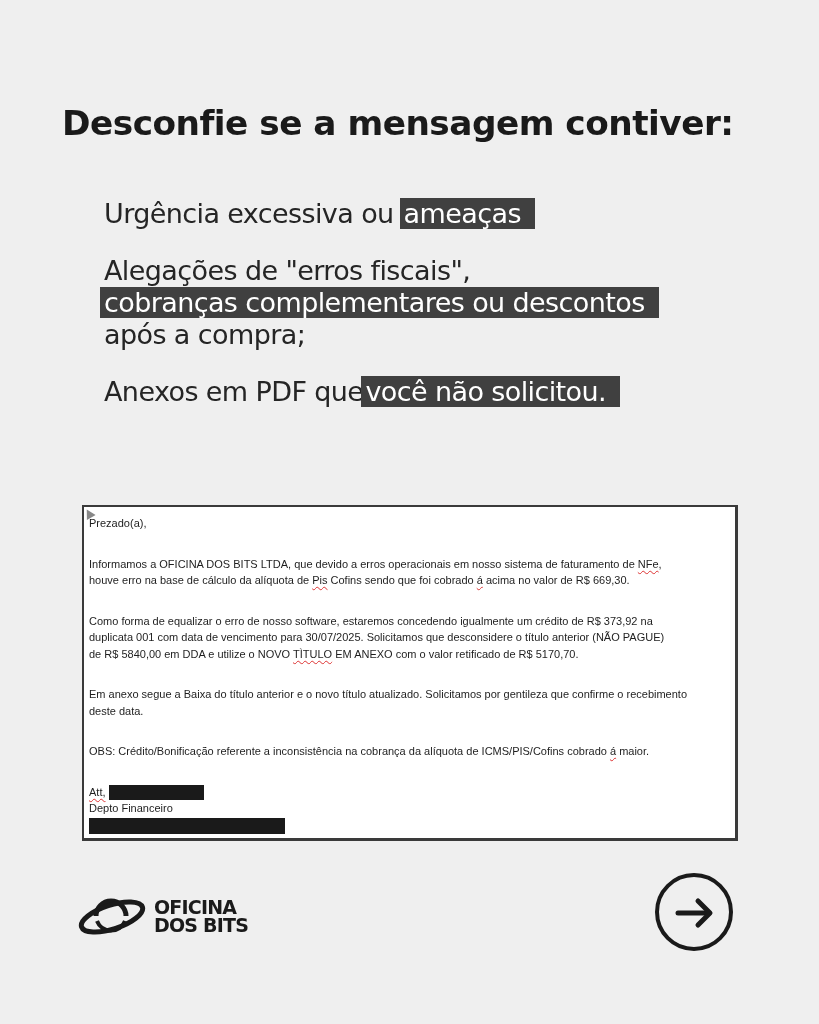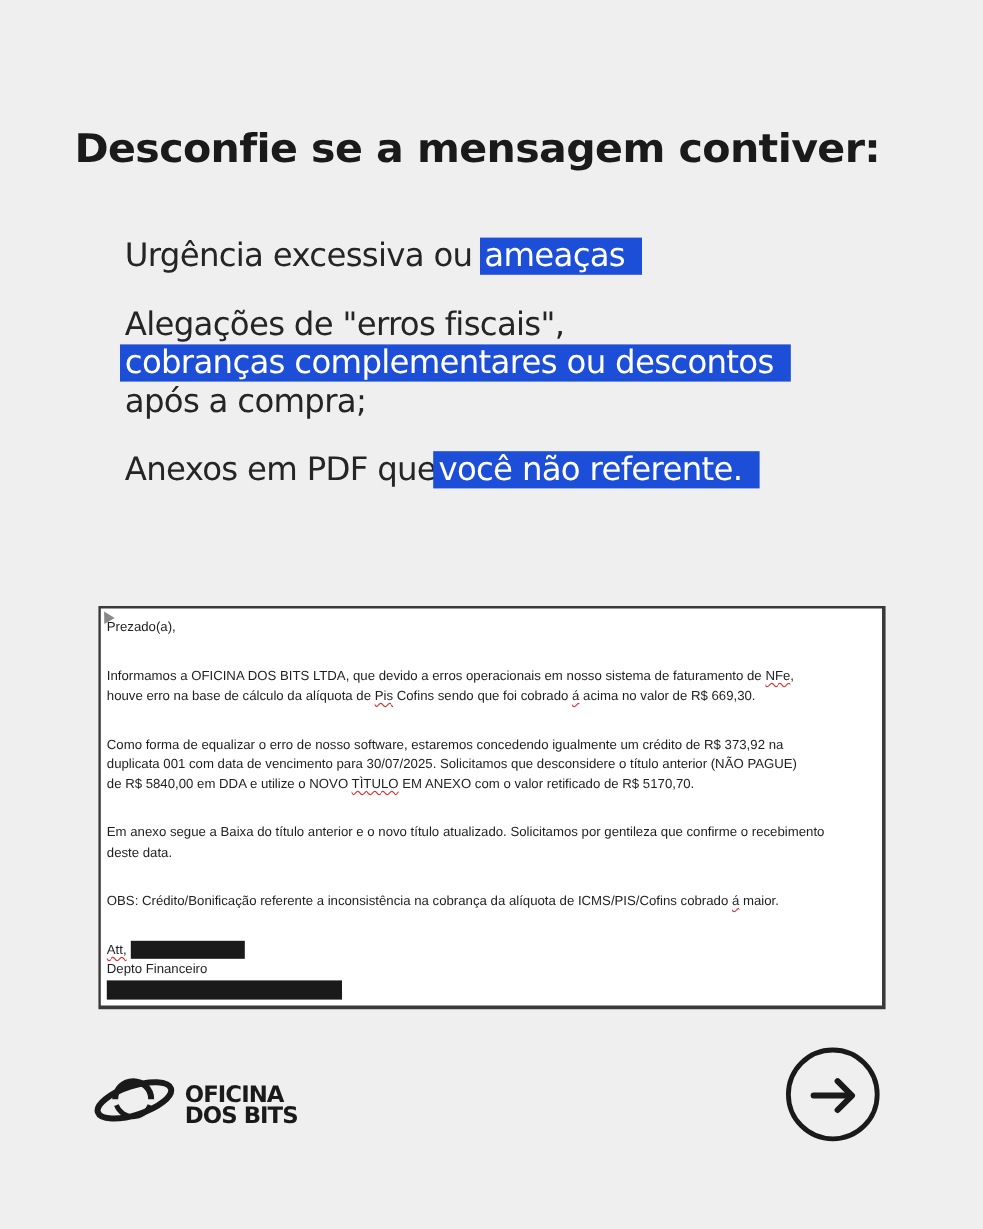--- a/index.html
+++ b/index.html
@@ -29,21 +29,21 @@
       width: 640px;
       font-family: "DejaVu Sans", sans-serif;
       font-size: 27px;
       line-height: 32px;
       color: #252525;
       letter-spacing: -0.6px;
     }
     .bullet { margin-bottom: 25px; }
     .line { display: block; white-space: nowrap; }
     .hl {
-      background: #1d4ed8;
+      background: #404040;
       color: #ffffff;
       padding: 0 14px 0 4px;
       margin-left: -2px;
       box-decoration-break: clone;
       -webkit-box-decoration-break: clone;
     }
     .hl.block { margin-left: -4px; }
 
     .email {
       position: absolute;
@@ -69,21 +69,21 @@
       width: 0; height: 0;
       border-left: 5px solid transparent;
       border-right: 5px solid transparent;
       border-bottom: 9px solid #888;
       transform: rotate(-30deg);
     }
 
     .logo {
       position: absolute;
       left: 78px; top: 893px;
-      display: flex; align-items: flex-end;
+      display: flex; align-items: center;
     }
     .logo svg { display: block; }
     .logo-text {
       margin-left: 8px;
       font-family: "DejaVu Sans", sans-serif;
       font-weight: bold;
       font-size: 19px;
       line-height: 18px;
       letter-spacing: -0.8px;
       color: #1a1a1a;
@@ -103,21 +103,21 @@
 <div class="bullets">
   <div class="bullet">
     <span class="line"><span>Urgência excessiva ou</span> <span class="hl">ameaças</span></span>
   </div>
   <div class="bullet">
     <span class="line">Alegações de "erros fiscais",</span>
     <span class="line"><span class="hl block">cobranças complementares ou descontos</span></span>
     <span class="line">após a compra;</span>
   </div>
   <div class="bullet">
-    <span class="line"><span>Anexos em PDF que</span><span class="hl">você não referente.</span></span>
+    <span class="line"><span>Anexos em PDF que</span><span class="hl">você não solicitou.</span></span>
   </div>
 </div>
 
 <div class="email">
   <div class="cursor"></div>
   <div class="inner">
     <p>Prezado(a),</p>
     <div class="gap2"></div>
     <p><span>Informamos a OFICINA DOS BITS LTDA, que devido a erros operacionais em nosso sistema de faturamento de </span><span class="squiggle">NFe</span><span>,</span></p>
     <p><span>houve erro na base de cálculo da alíquota de </span><span class="squiggle">Pis</span><span> Cofins sendo que foi cobrado </span><span class="squiggle">á</span><span> acima no valor de R$ 669,30.</span></p>

